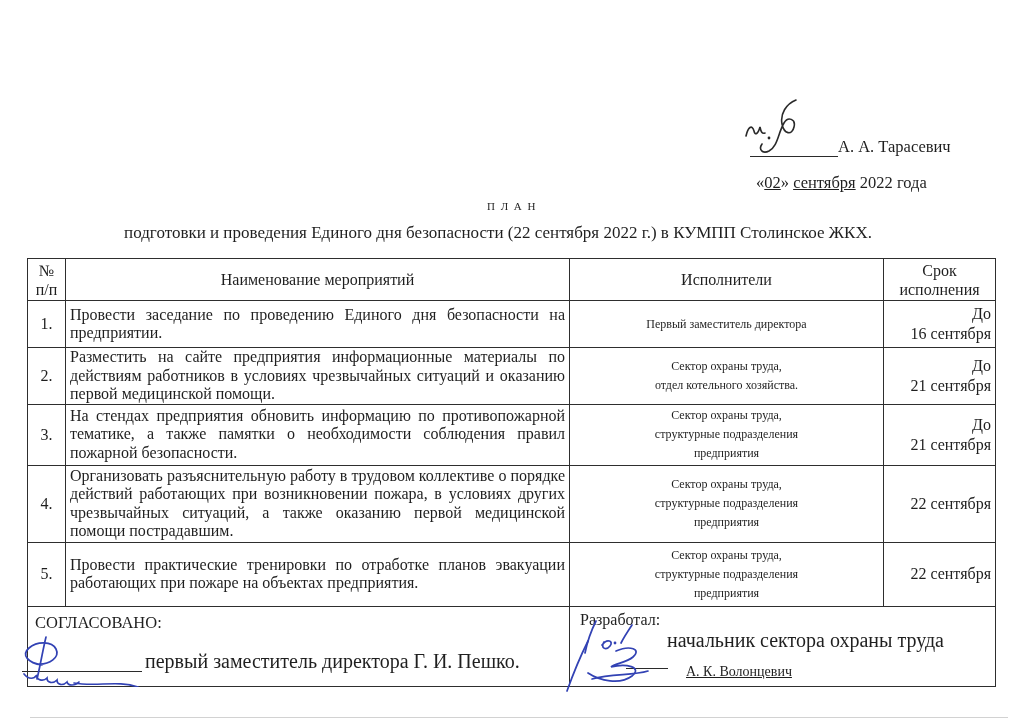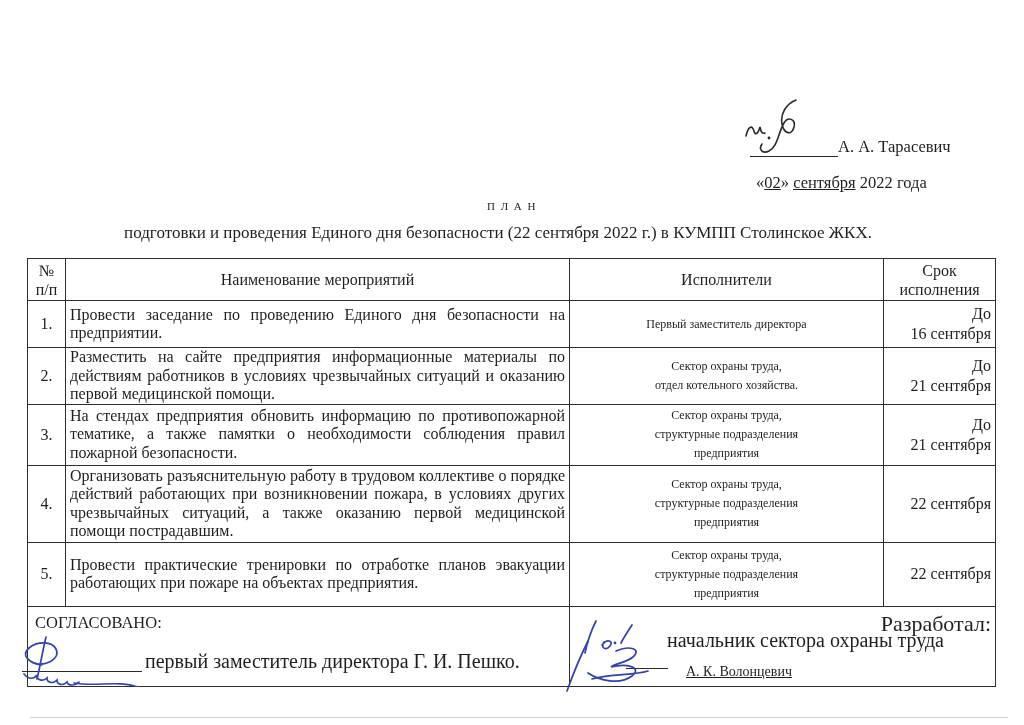--- a/index.html
+++ b/index.html
@@ -28,21 +28,21 @@
   col.c-term { width:112px; }
   th.hdr { text-align:center; font-size:16px; line-height:19px; height:41px; vertical-align:middle; }
   td.num  { text-align:center; font-size:16px; vertical-align:middle; }
   td.name { text-align:justify; font-size:16px; line-height:18.5px; padding:1px 7px 2px 7px; vertical-align:middle; }
   td.exec { text-align:center; font-size:12px; line-height:19px; white-space:pre-line; vertical-align:middle; }
   td.term { text-align:right; font-size:16px; line-height:20px; white-space:pre-line; vertical-align:middle; }
   tr.r1 td { height:46px; } tr.r2 td { height:55px; } tr.r3 td { height:60px; }
   tr.r4 td { height:76px; } tr.r5 td { height:63px; } tr.foot td { height:79px; }
   tr.foot td { vertical-align:top; position:relative; }
   .agreed-label { margin:6px 0 0 3px; font-size:16.5px; }
-  .dev-label { margin:4px 0 0 6px; font-size:22px;text-align:right; }
+  .dev-label { margin:4px 0 0 6px; font-size:16px; }
   .sig-peshko { position:absolute; left:-12px; top:22px; }
   .agreed-underline { position:absolute; left:-6px; top:64px; width:120px; height:1.5px; background:#2b2b2b; }
   .agreed-name { position:absolute; left:117px; top:43px; font-size:20px; white-space:nowrap; }
   .sig-volon { position:absolute; left:-12px; top:8px; }
   .dev-underline { position:absolute; left:56px; top:61px; width:42px; height:1.5px; background:#2b2b2b; }
   .dev-title { position:absolute; left:97px; top:22px; font-size:20px; white-space:nowrap; }
   .dev-name { position:absolute; left:116px; top:57px; font-size:14px; white-space:nowrap;text-decoration:underline; }
   
   .scan-line { position:absolute; left:30px; top:717px; width:978px; height:1px; background:#d2d2d2; }
 </style>

